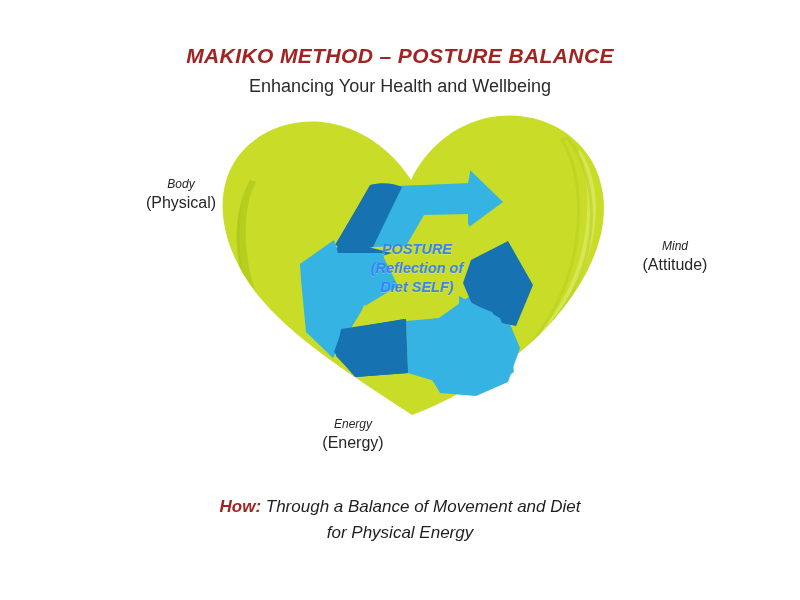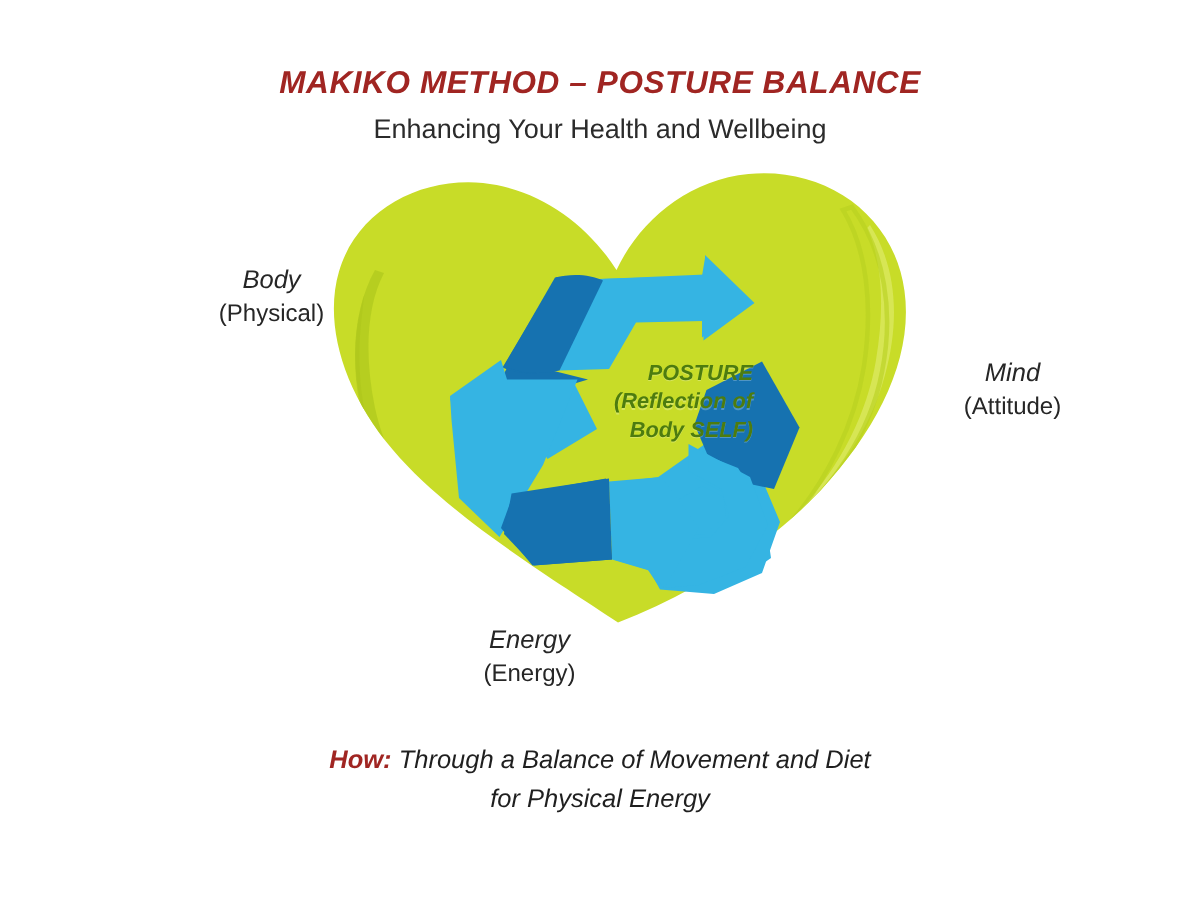--- a/index.html
+++ b/index.html
@@ -66,46 +66,46 @@
   
   .side-label {
     position: absolute;
     text-align: center;
     line-height: 1.35;
     color: #262626;
     white-space: nowrap;
   }
   .side-label .lead {
     display: block;
-    font-size: 17px;
+    font-size: 12px;
     font-style: italic;
     font-family: "Liberation Sans", sans-serif;
   }
   .side-label .paren {
     display: block;
     font-size: 16px;
     font-style: normal;
     font-family: "Liberation Sans", sans-serif;
   }
   #label-body  { left: 106px; top: 176px; width: 150px; }
   #label-mind  { left: 600px; top: 238px; width: 150px; }
   #label-spirit{ left: 278px; top: 416px; width: 150px; }
 
   
   .center-caption {
     position: absolute;
     left: 332px;
     top: 240px;
     width: 170px;
-    text-align: right;
+    text-align: center;
     font-family: "Liberation Sans", sans-serif;
     font-size: 14.5px;
     font-weight: bold;
     font-style: italic;
-    color: #4d7c0f;
+    color: #3b82f6;
     line-height: 1.32;
     text-shadow: 0 1px 0 rgba(255,255,255,0.25);
   }
   .center-caption span { display: block; white-space: nowrap; }
 
   
   .footer {
     position: absolute;
     left: 0;
     top: 494px;
@@ -330,21 +330,21 @@
                  L 356,377
                  L 336,356
                  Z" fill="#1672b0"></path>
       </g>
     </svg>
   </div>
 
   <div class="center-caption">
     <span>POSTURE</span>
     <span>(Reflection  of</span>
-    <span>Body  SELF)</span>
+    <span>Diet  SELF)</span>
   </div>
 
   <div class="side-label" id="label-body">
     <span class="lead">Body</span>
     <span class="paren">(Physical)</span>
   </div>
 
   <div class="side-label" id="label-mind">
     <span class="lead">Mind</span>
     <span class="paren">(Attitude)</span>

